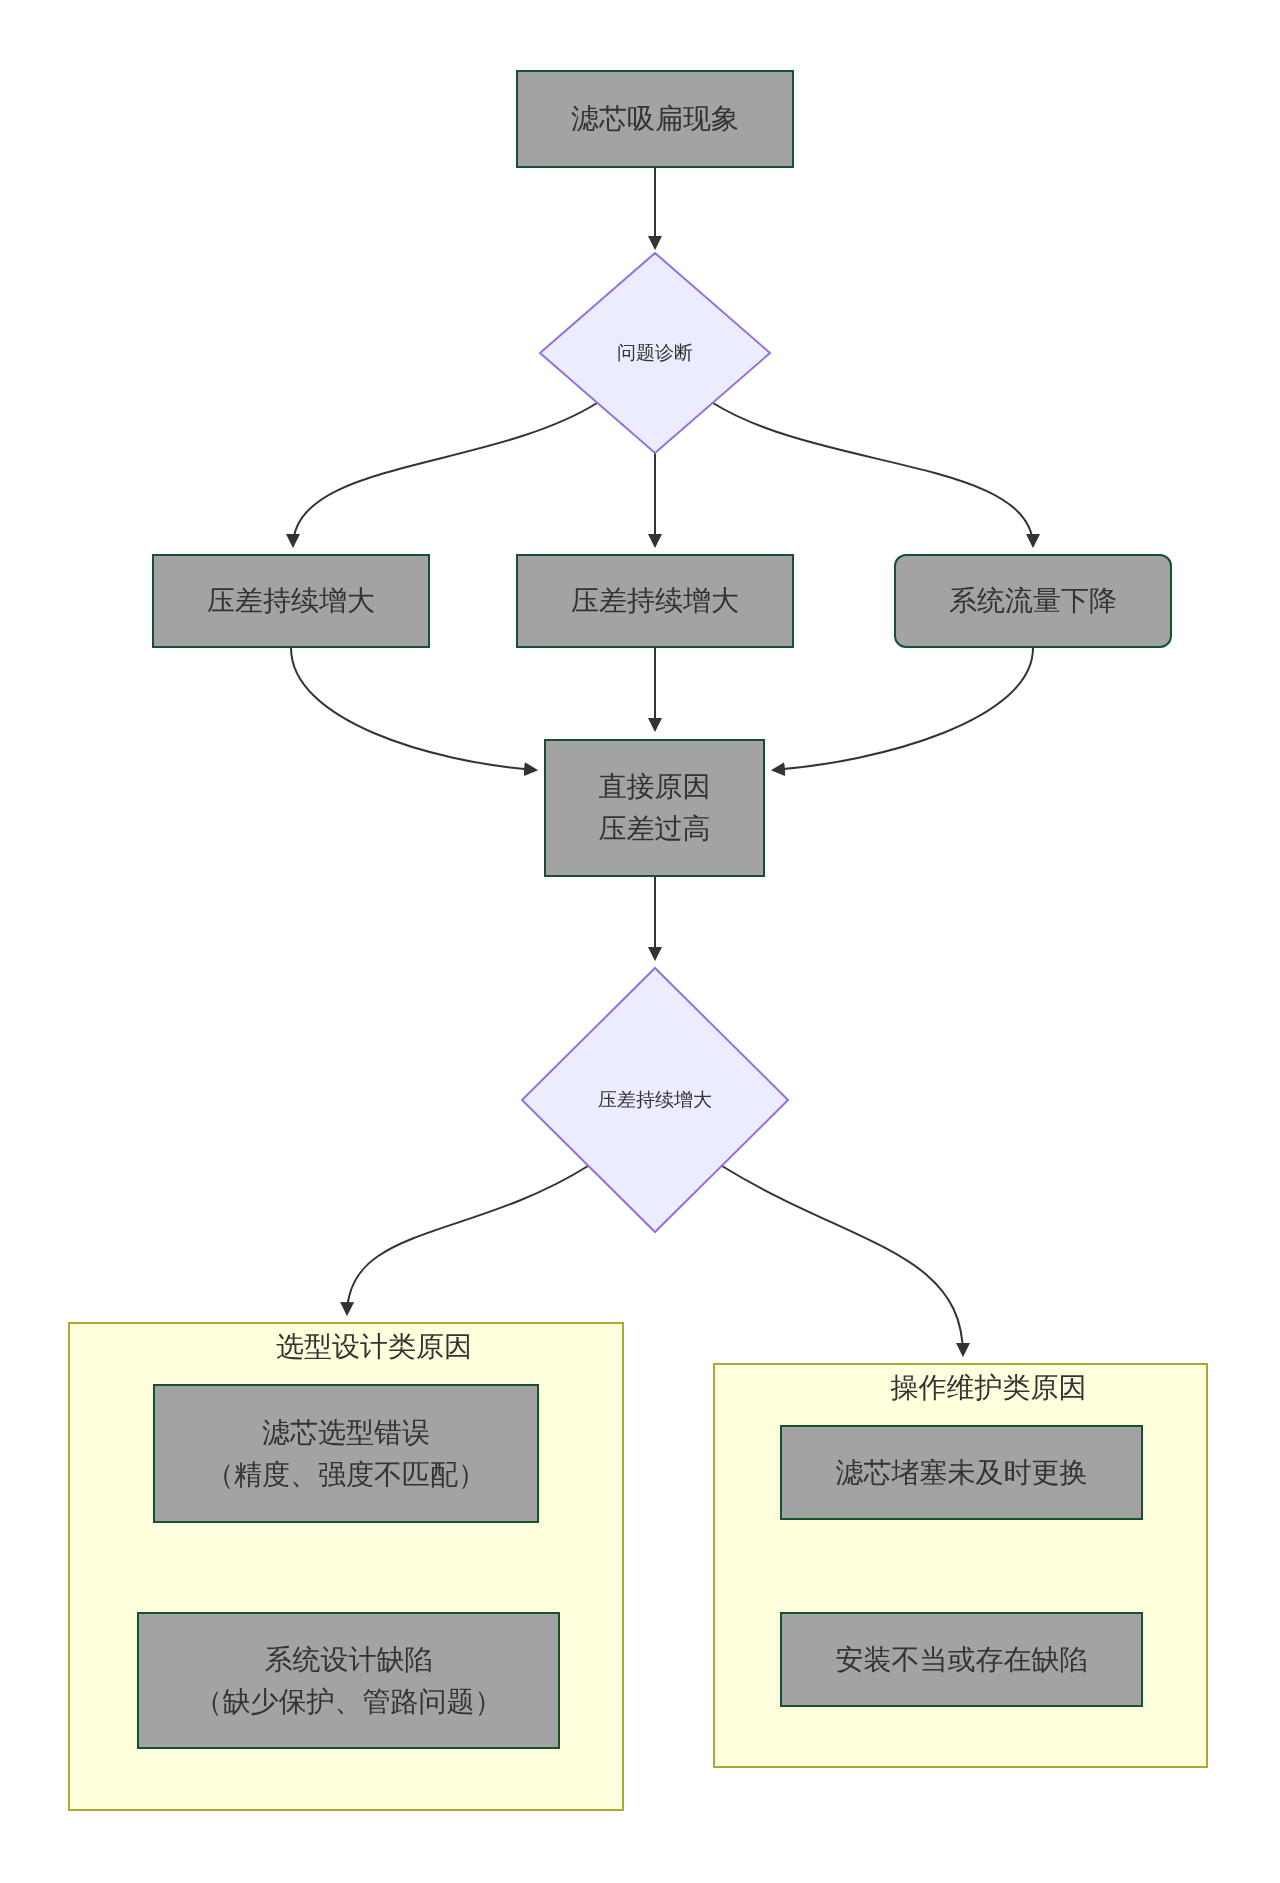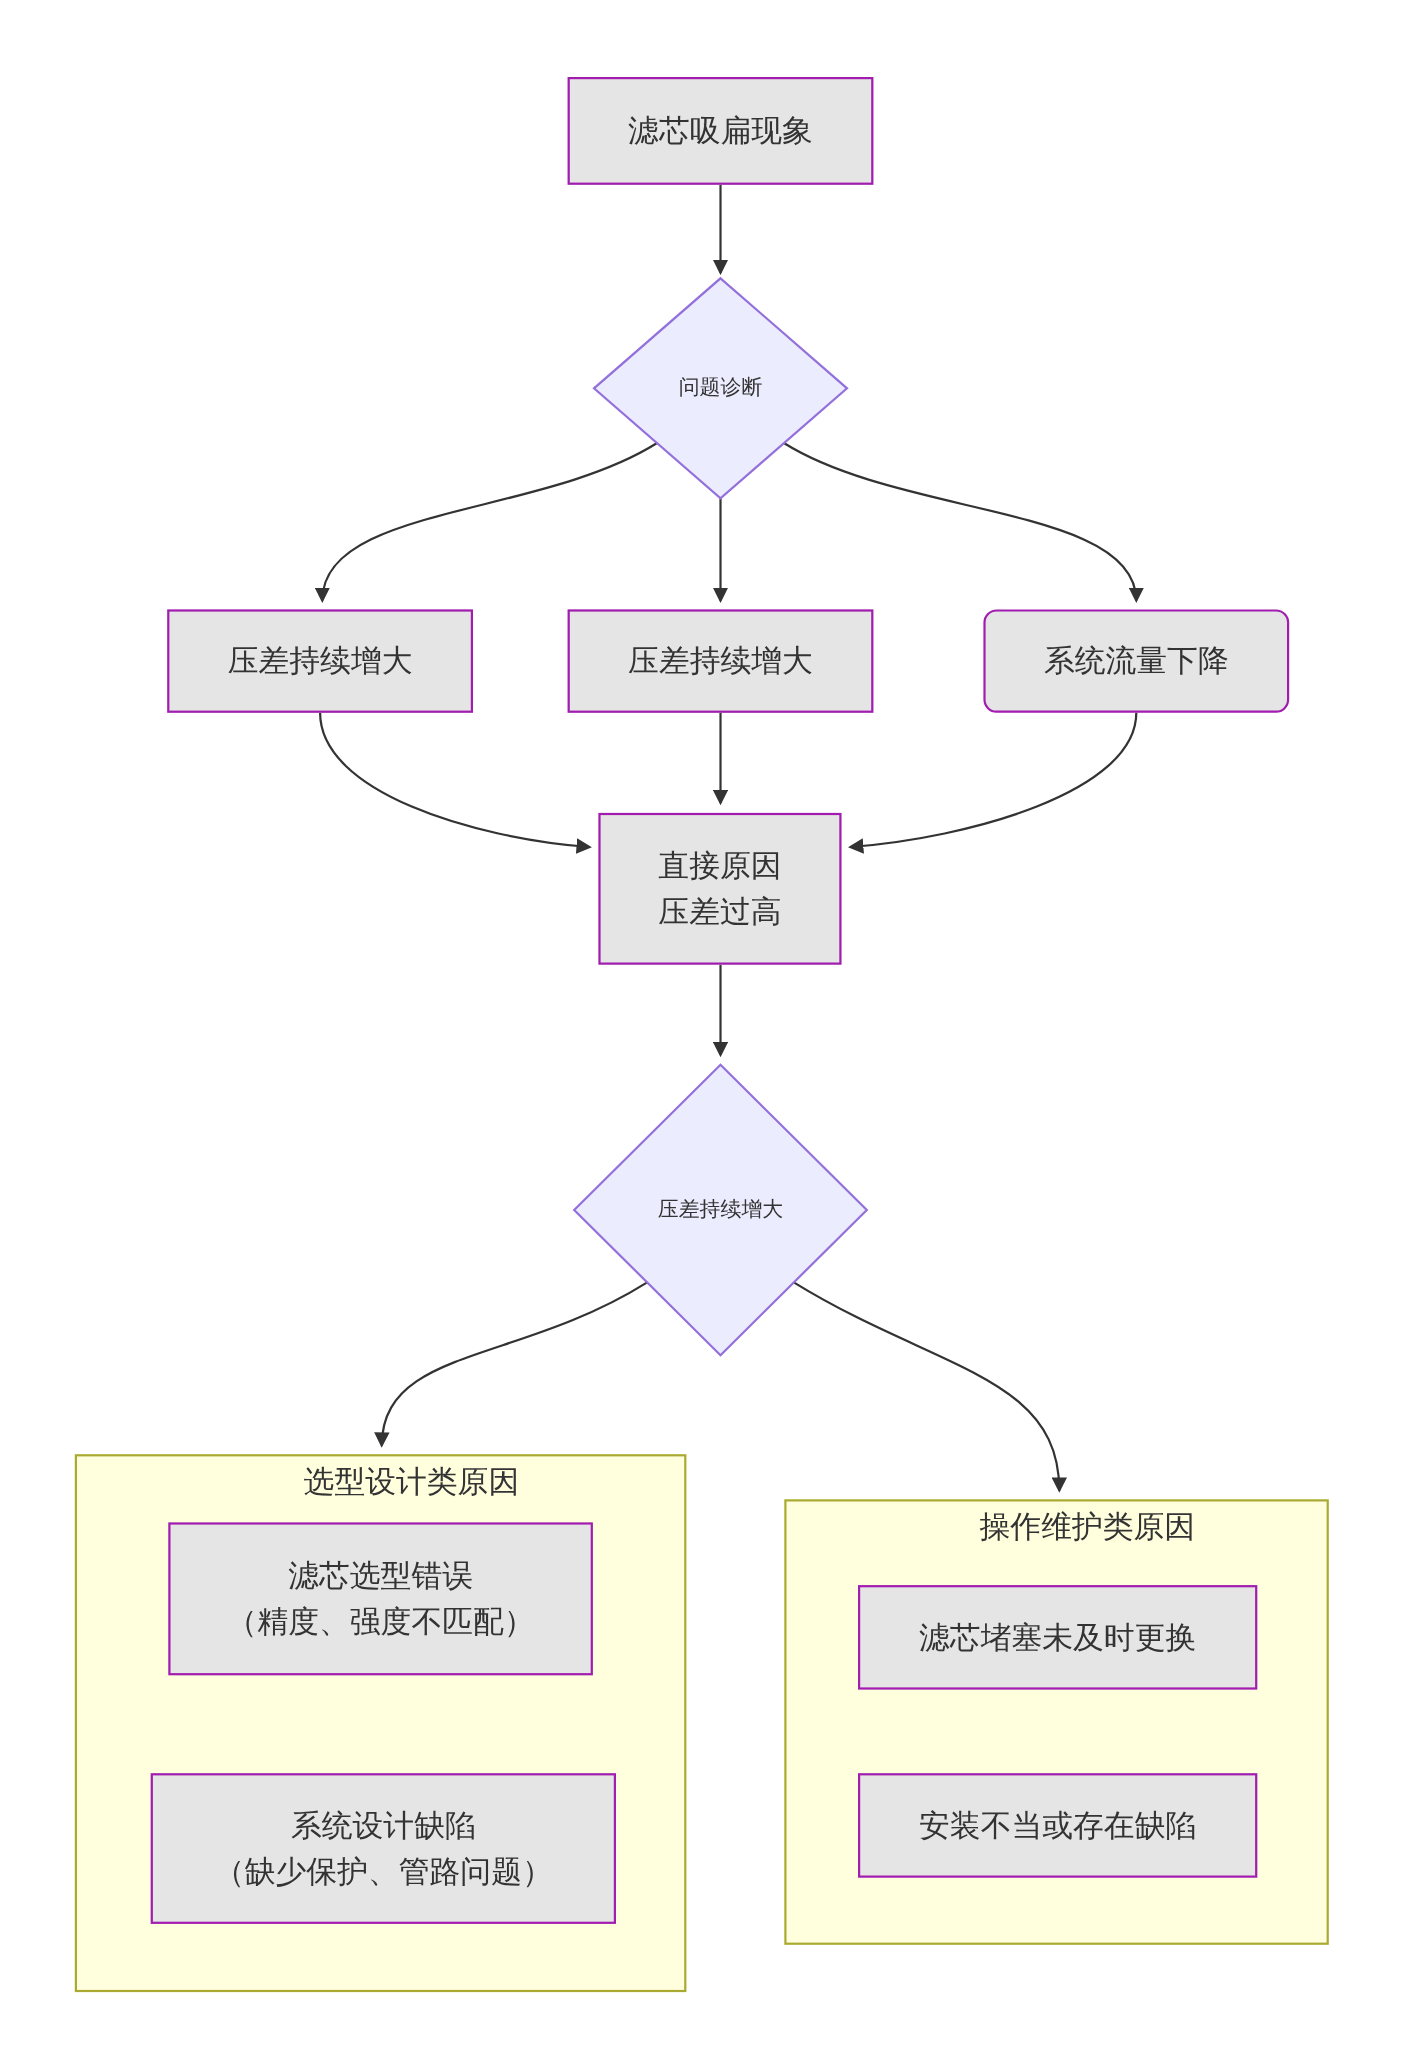--- a/index.html
+++ b/index.html
@@ -12,22 +12,22 @@
     color:#333333;
     overflow:hidden;
   }
   .edge-layer{
     position:absolute;left:0;top:0;width:1280px;height:1883px;
     z-index:2;
   }
   .node{
     position:absolute;
     box-sizing:border-box;
-    background:#e5e5e5;
-    border:2px solid #a21caf;
+    background:#a3a3a3;
+    border:2px solid #14532d;
     display:flex;
     flex-direction:column;
     align-items:center;
     justify-content:center;
     font-size:28px;
     line-height:42px;
     text-align:center;
     z-index:3;
   }
   .diamond-label{
@@ -119,21 +119,21 @@
   <div class="node" style="left:153px;top:1384px;width:386px;height:139px;">
     <span>滤芯选型错误</span>
     <span>（精度、强度不匹配）</span>
   </div>
 
   <div class="node" style="left:137px;top:1612px;width:423px;height:137px;">
     <span>系统设计缺陷</span>
     <span>（缺少保护、管路问题）</span>
   </div>
 
-  <div class="node" style="left:780px;top:1425px;width:363px;height:95px;margin-top:16px;">
+  <div class="node" style="left:780px;top:1425px;width:363px;height:95px;">
     <span>滤芯堵塞未及时更换</span>
   </div>
 
   <div class="node" style="left:780px;top:1612px;width:363px;height:95px;">
     <span>安装不当或存在缺陷</span>
   </div>
 
 </div>
 
 </body></html>

